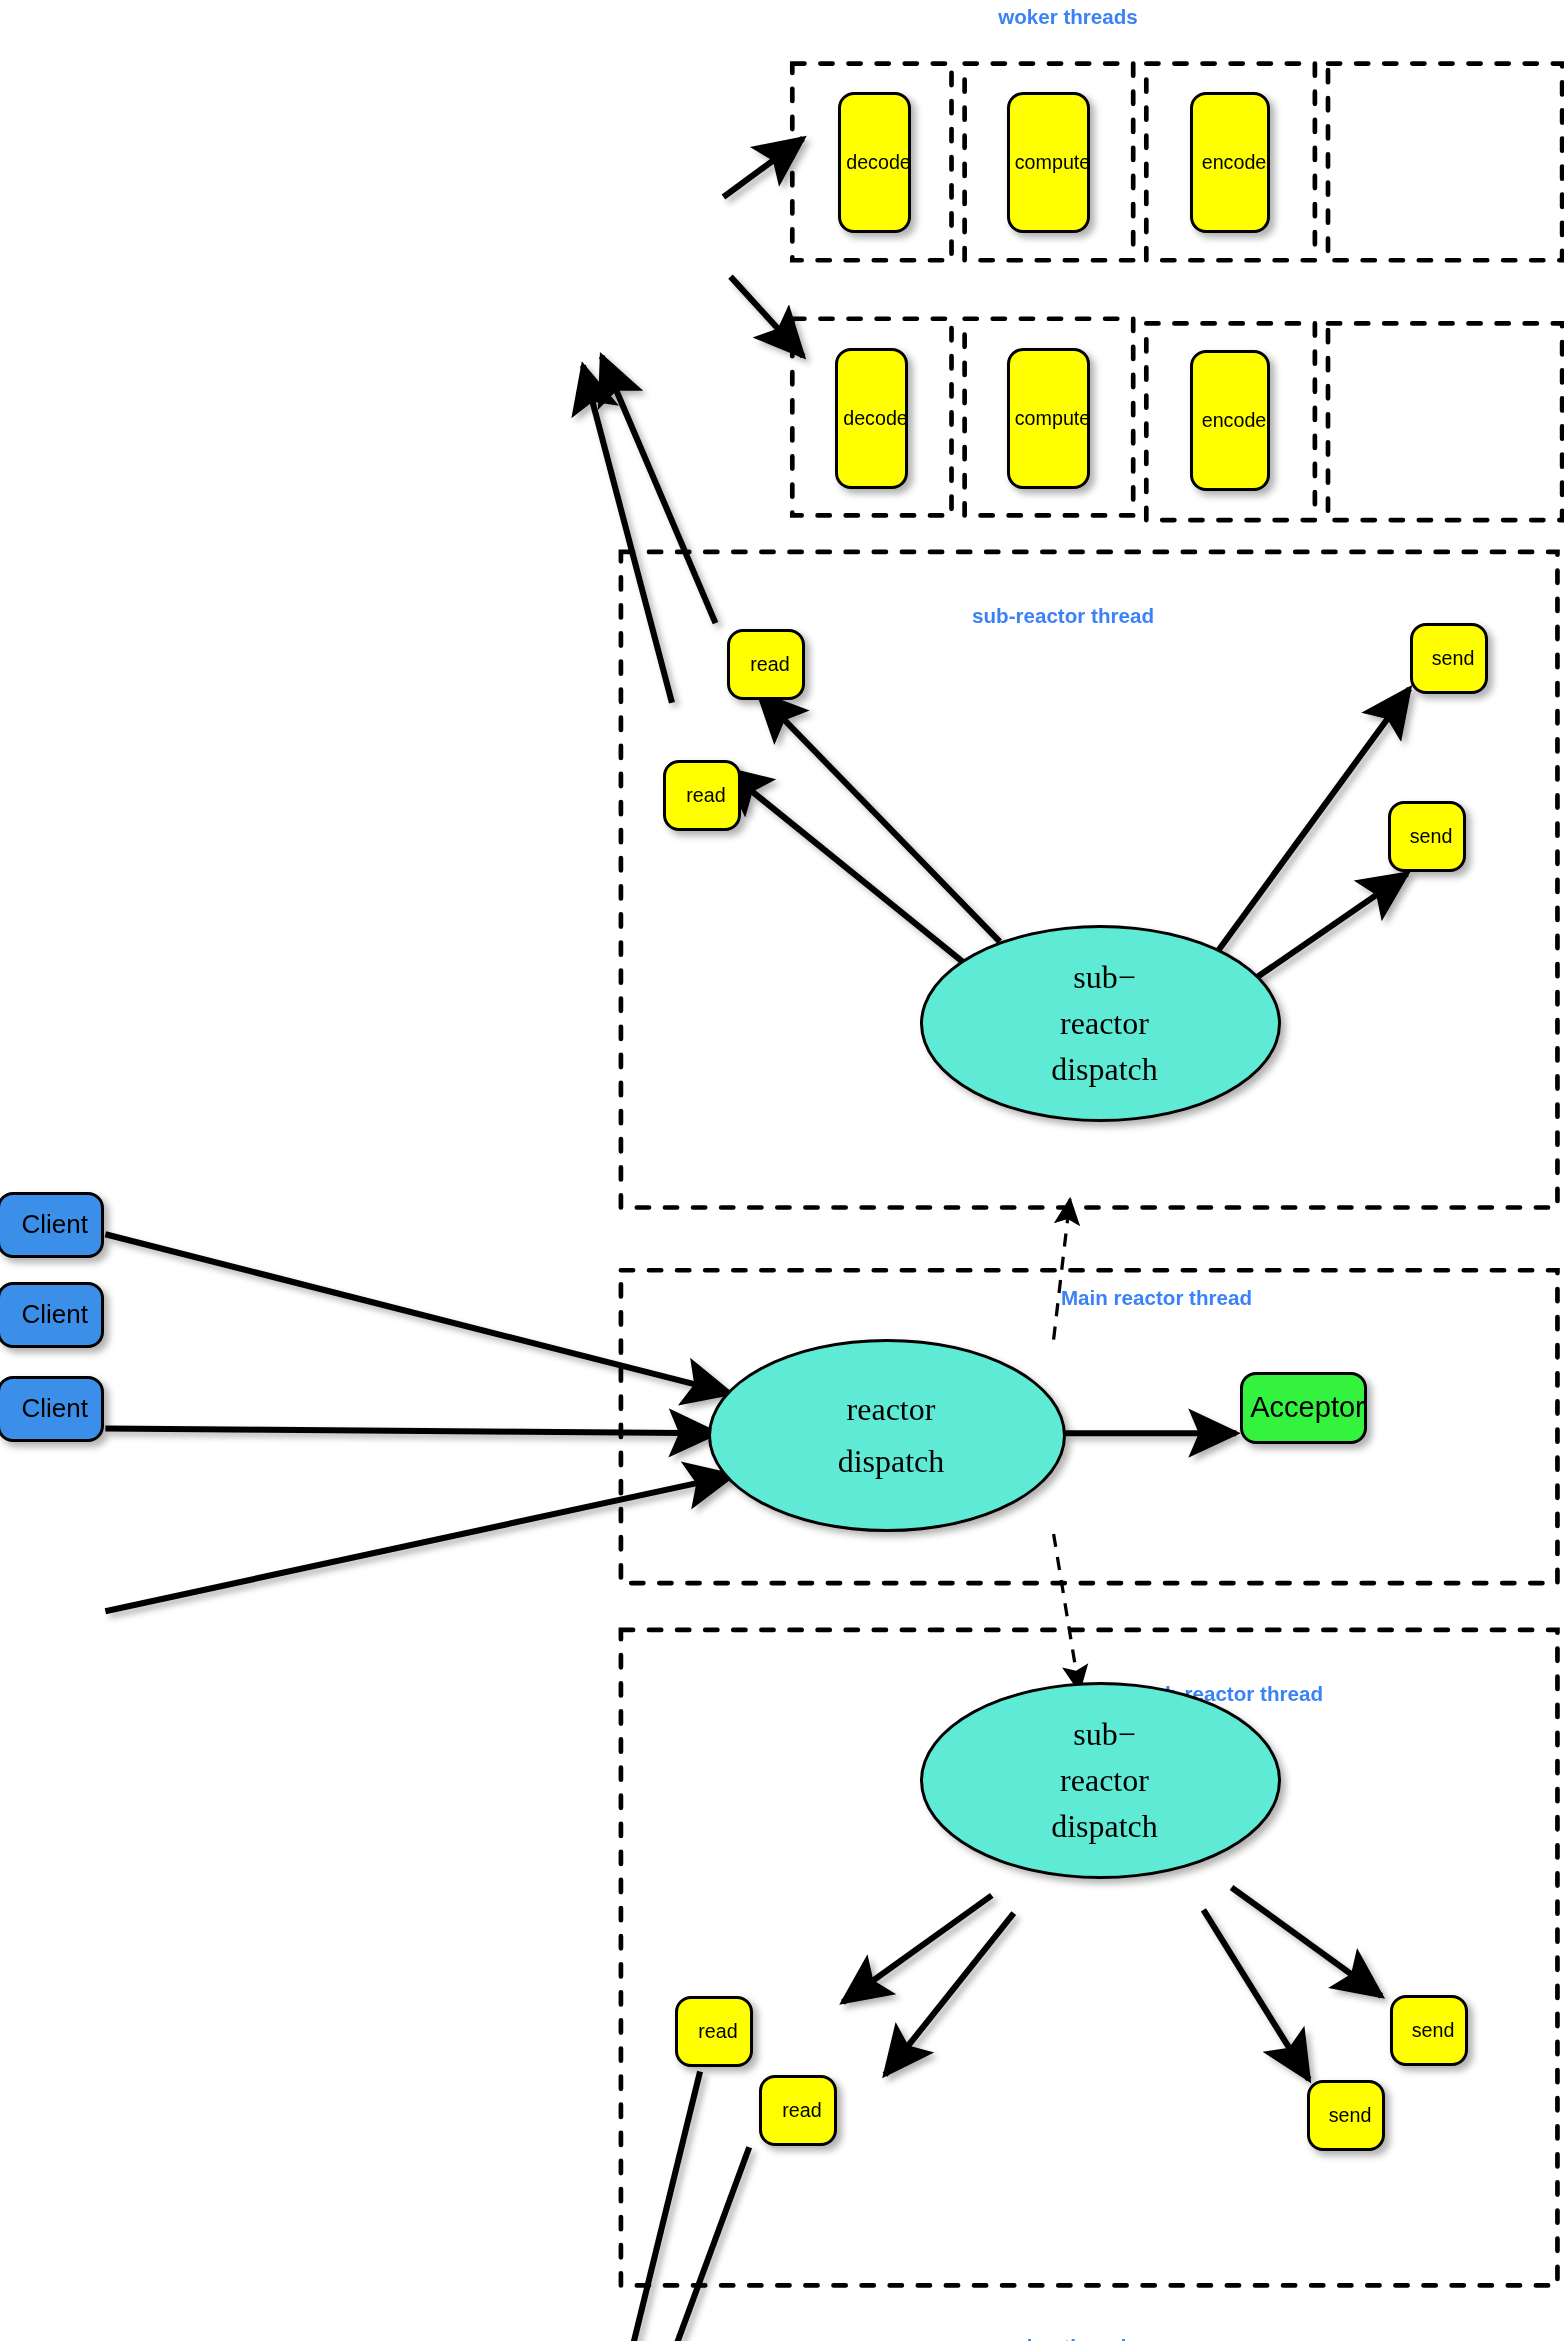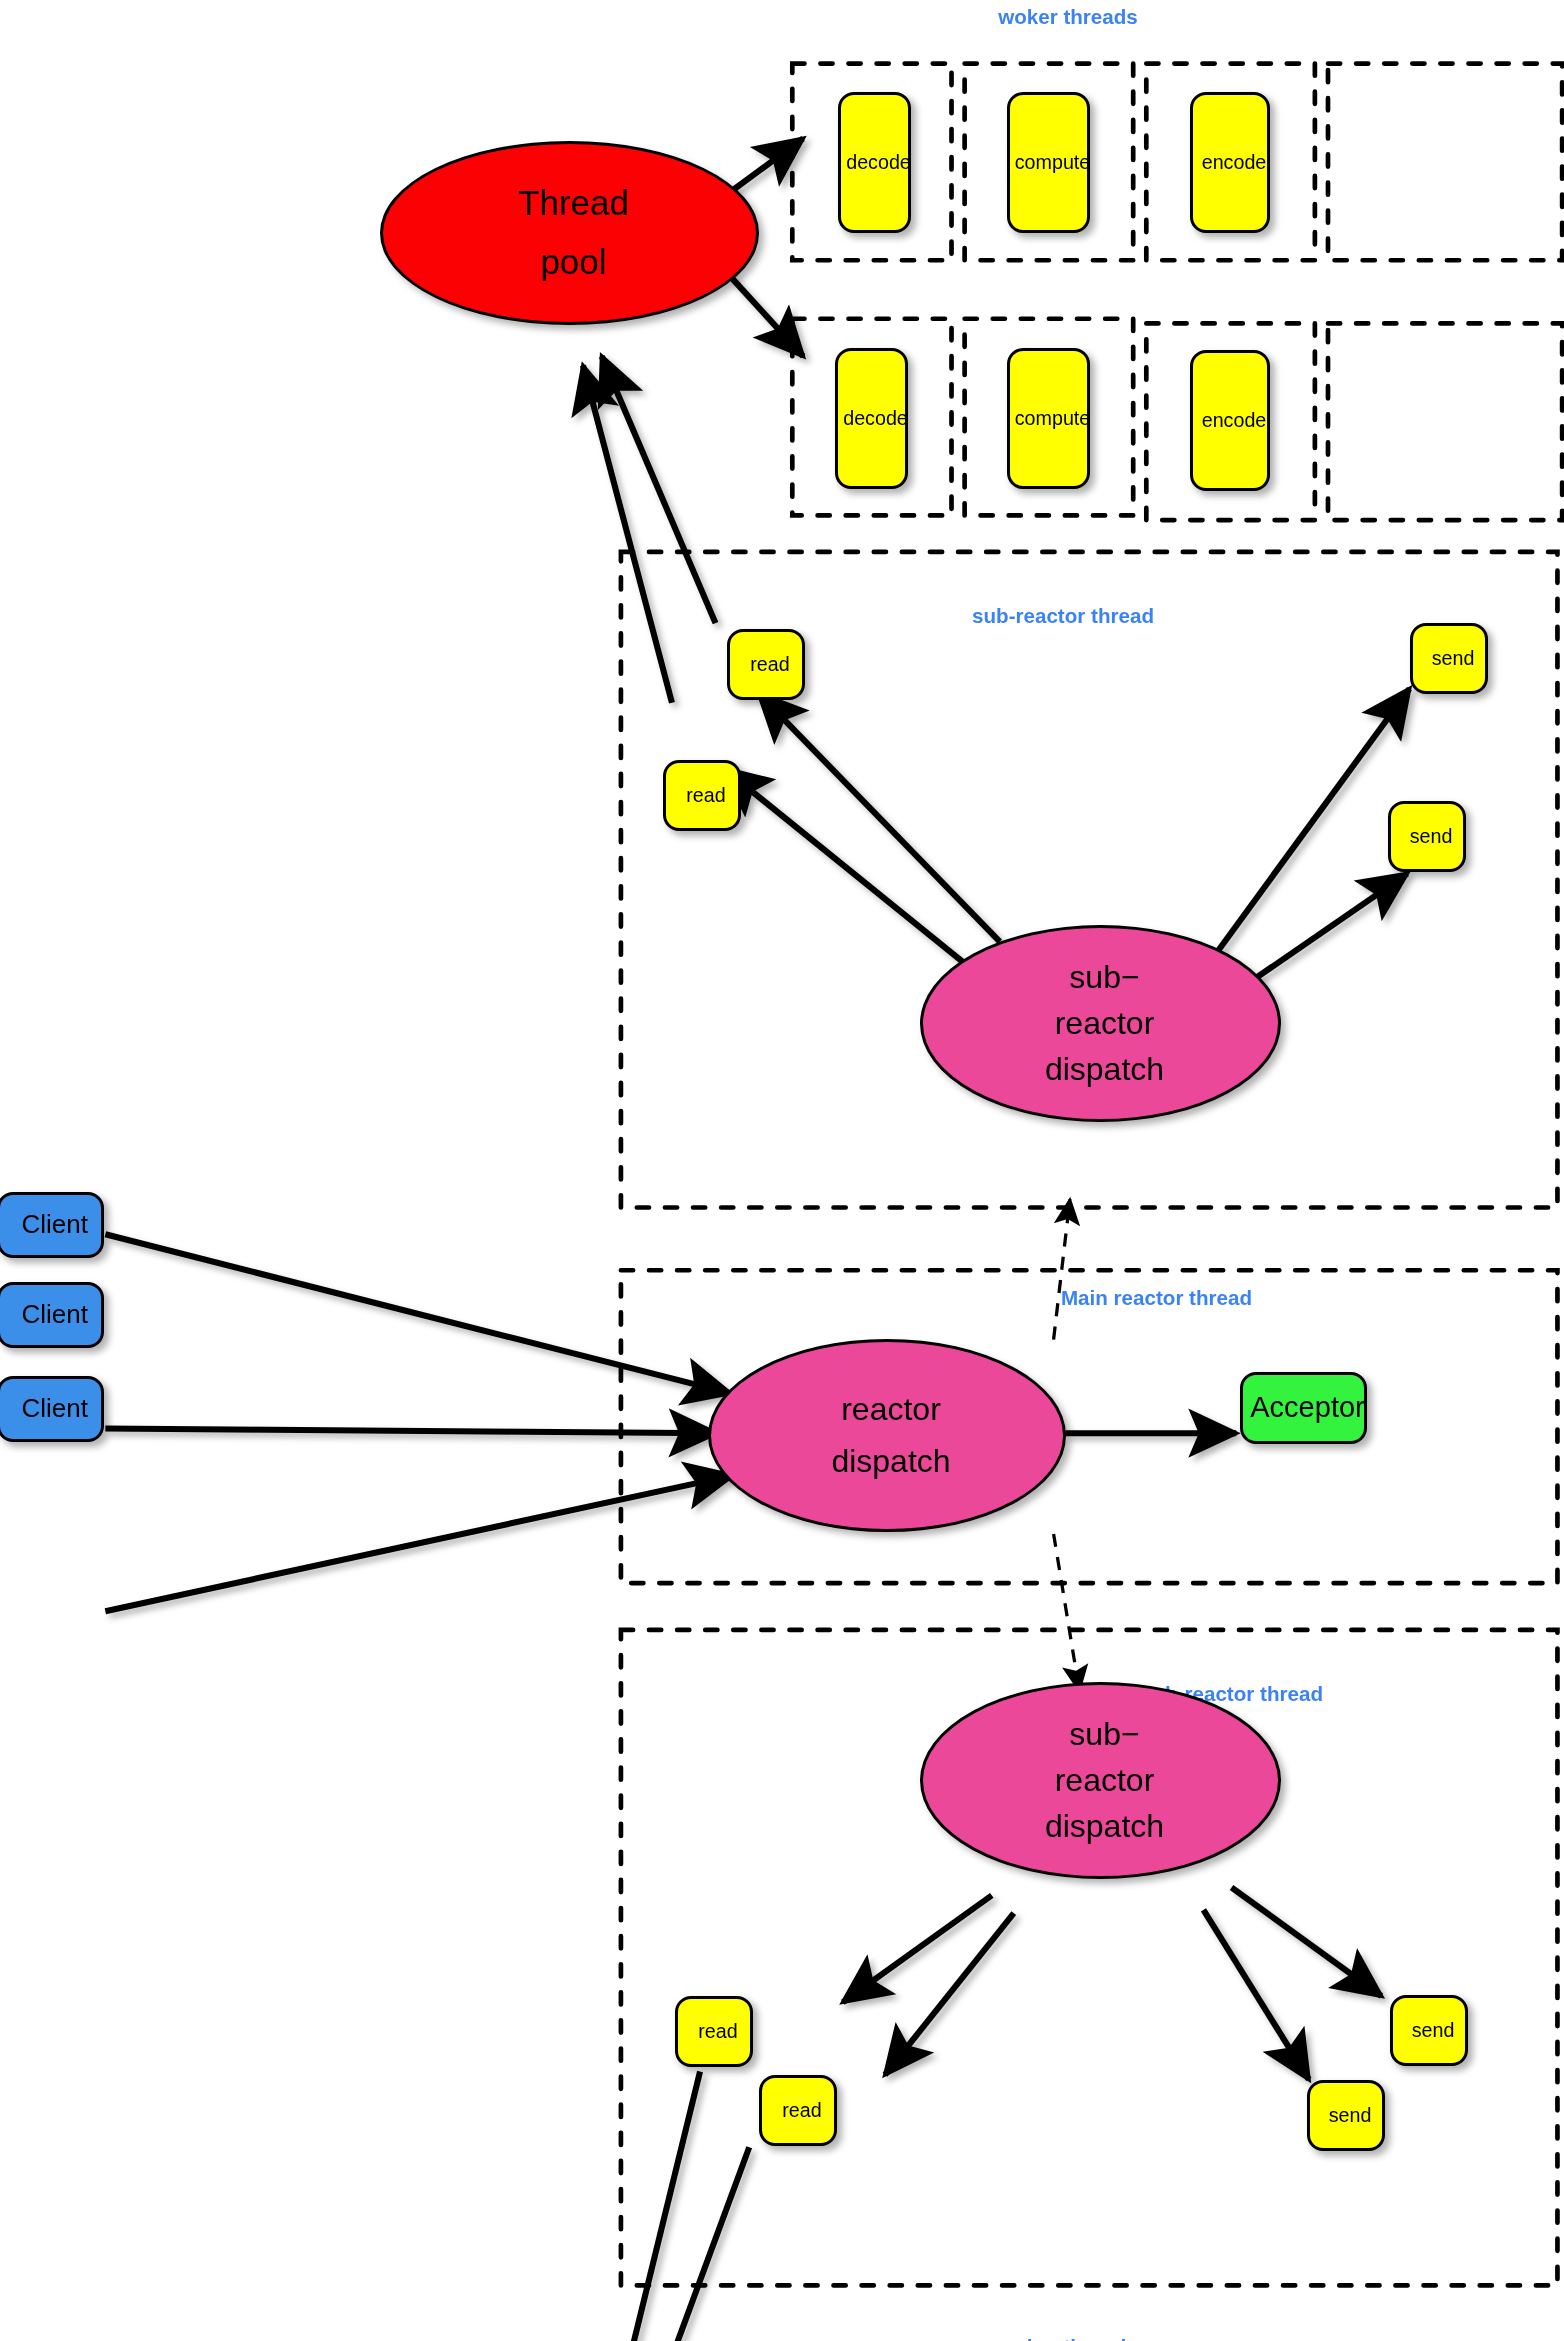--- a/index.html
+++ b/index.html
@@ -34,21 +34,21 @@
   .ellipse{
     border:3.3px solid #000;
     border-radius:50%;
     box-shadow:4.7px 4.7px 7.5px rgba(0,0,0,0.30);
     flex-direction:column;
   }
   .yellow{background:#FFFF00;}
   .blue{background:#3C8FE8;}
   .green{background:#33F33F;}
   .red{background:#FB0104;}
-  .pink{background:#ec4899;}
+  .pink{background:#5eead4;font-family:Liberation Serif, serif;}
   .ell-line{display:block;}
 </style>
 </head>
 <body>
 
 <div id="stage">
 
   <svg class="layer" viewBox="0 0 3340 6055">
     <defs>
       <marker id="ah" viewBox="0 0 12 12" refX="10.5" refY="6" markerWidth="9" markerHeight="9" orient="auto-start-reverse" markerUnits="strokeWidth">
@@ -149,24 +149,20 @@
   <div class="grp-label" style="left:937px; top:4.7px; width:262px; font-size:20.6px;">woker threads</div>
 
   <div class="grp-label" style="left:899px; top:604px; width:328px; font-size:20.6px;">sub-reactor thread</div>
 
   <div class="grp-label" style="left:1002px; top:1286px; width:309px; font-size:20.6px;">Main reactor thread</div>
 
   <div class="grp-label" style="left:1068px; top:1682px; width:328px; font-size:20.6px;">sub-reactor thread</div>
 
   <div class="grp-label" style="left:937px; top:2335px; width:262px; font-size:20.6px;">woker threads</div>
 
-  <div class="node ellipse red" style="left:380px; top:141px; width:379px; height:184px; font-size:35px;">
-    <span class="ell-line">Thread</span>
-    <span class="ell-line" style="margin-top:16px;">pool</span>
-  </div>
 
   <div class="node rrect yellow" style="left:838px; top:92px; width:73px; height:141px; font-size:19.7px;">decode</div>
   <div class="node rrect yellow" style="left:1007px; top:92px; width:83px; height:141px; font-size:19.7px;">compute</div>
   <div class="node rrect yellow" style="left:1190px; top:92px; width:80px; height:141px; font-size:19.7px;">encode</div>
 
   <div class="node rrect yellow" style="left:835px; top:348px; width:73px; height:141px; font-size:19.7px;">decode</div>
   <div class="node rrect yellow" style="left:1007px; top:348px; width:83px; height:141px; font-size:19.7px;">compute</div>
   <div class="node rrect yellow" style="left:1190px; top:350px; width:80px; height:141px; font-size:19.7px;">encode</div>
 
   <div class="node rrect yellow" style="left:727px; top:629px; width:78px; height:71px; font-size:19.7px;">read</div>

